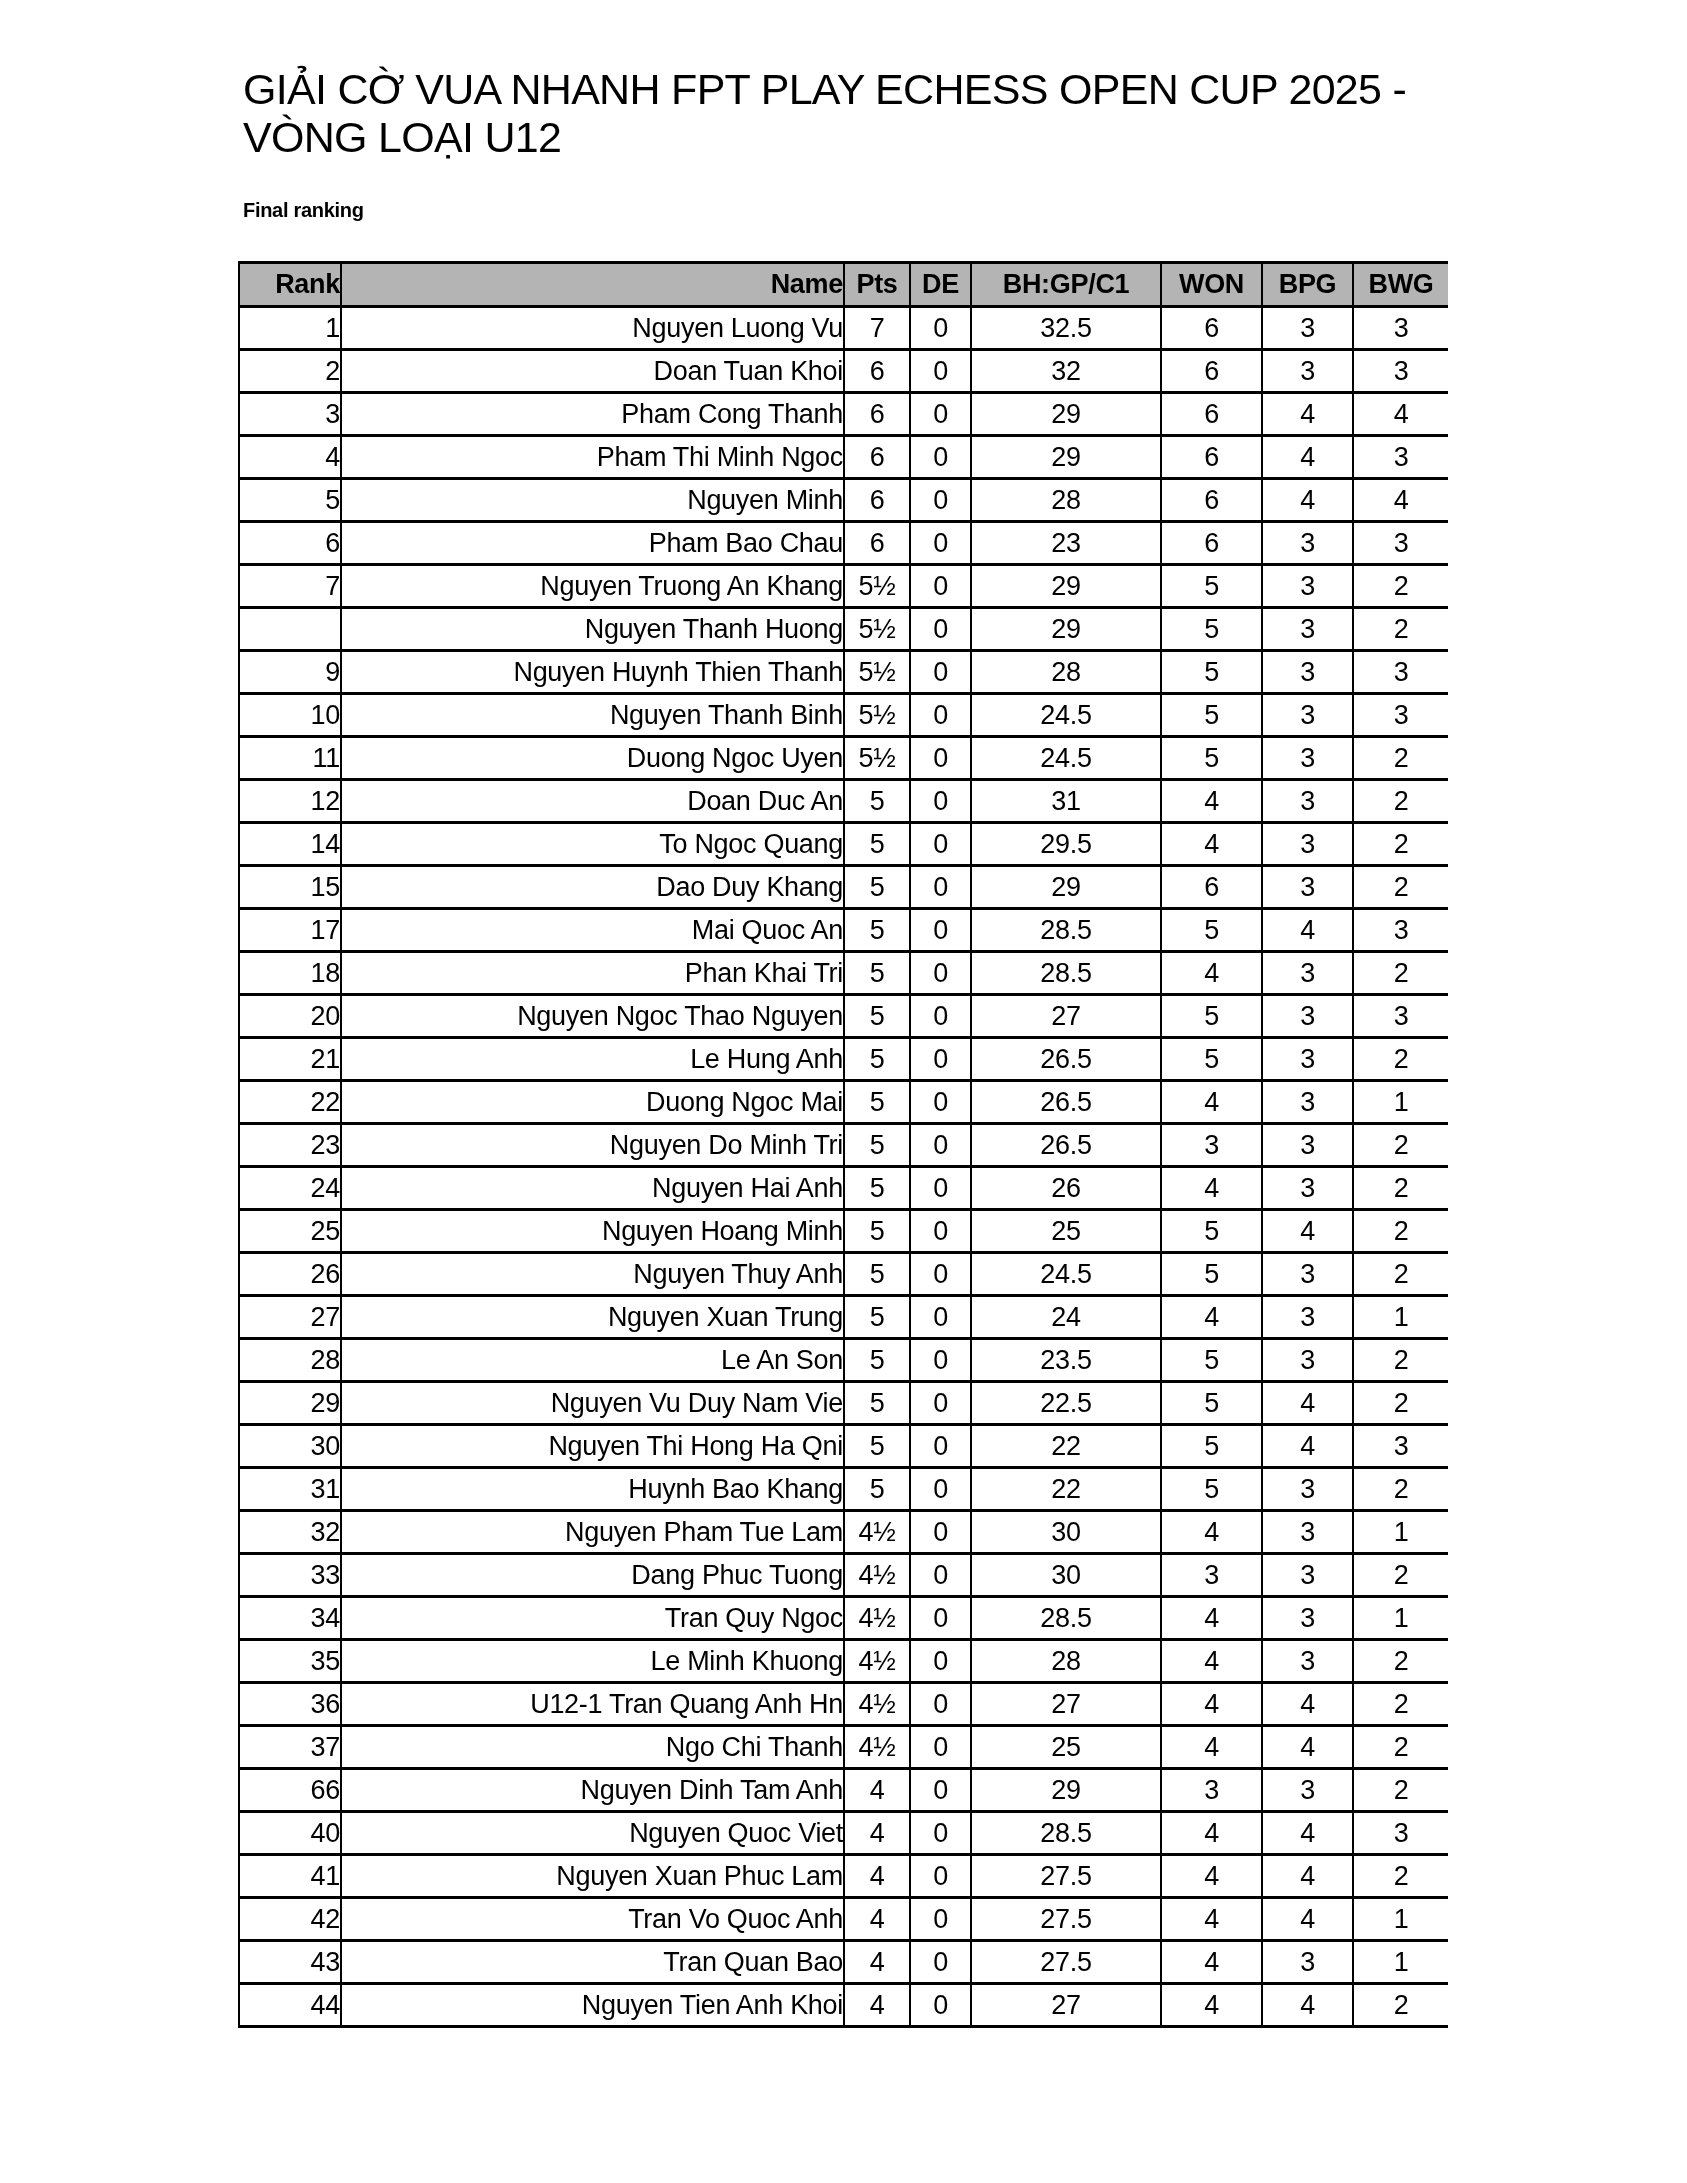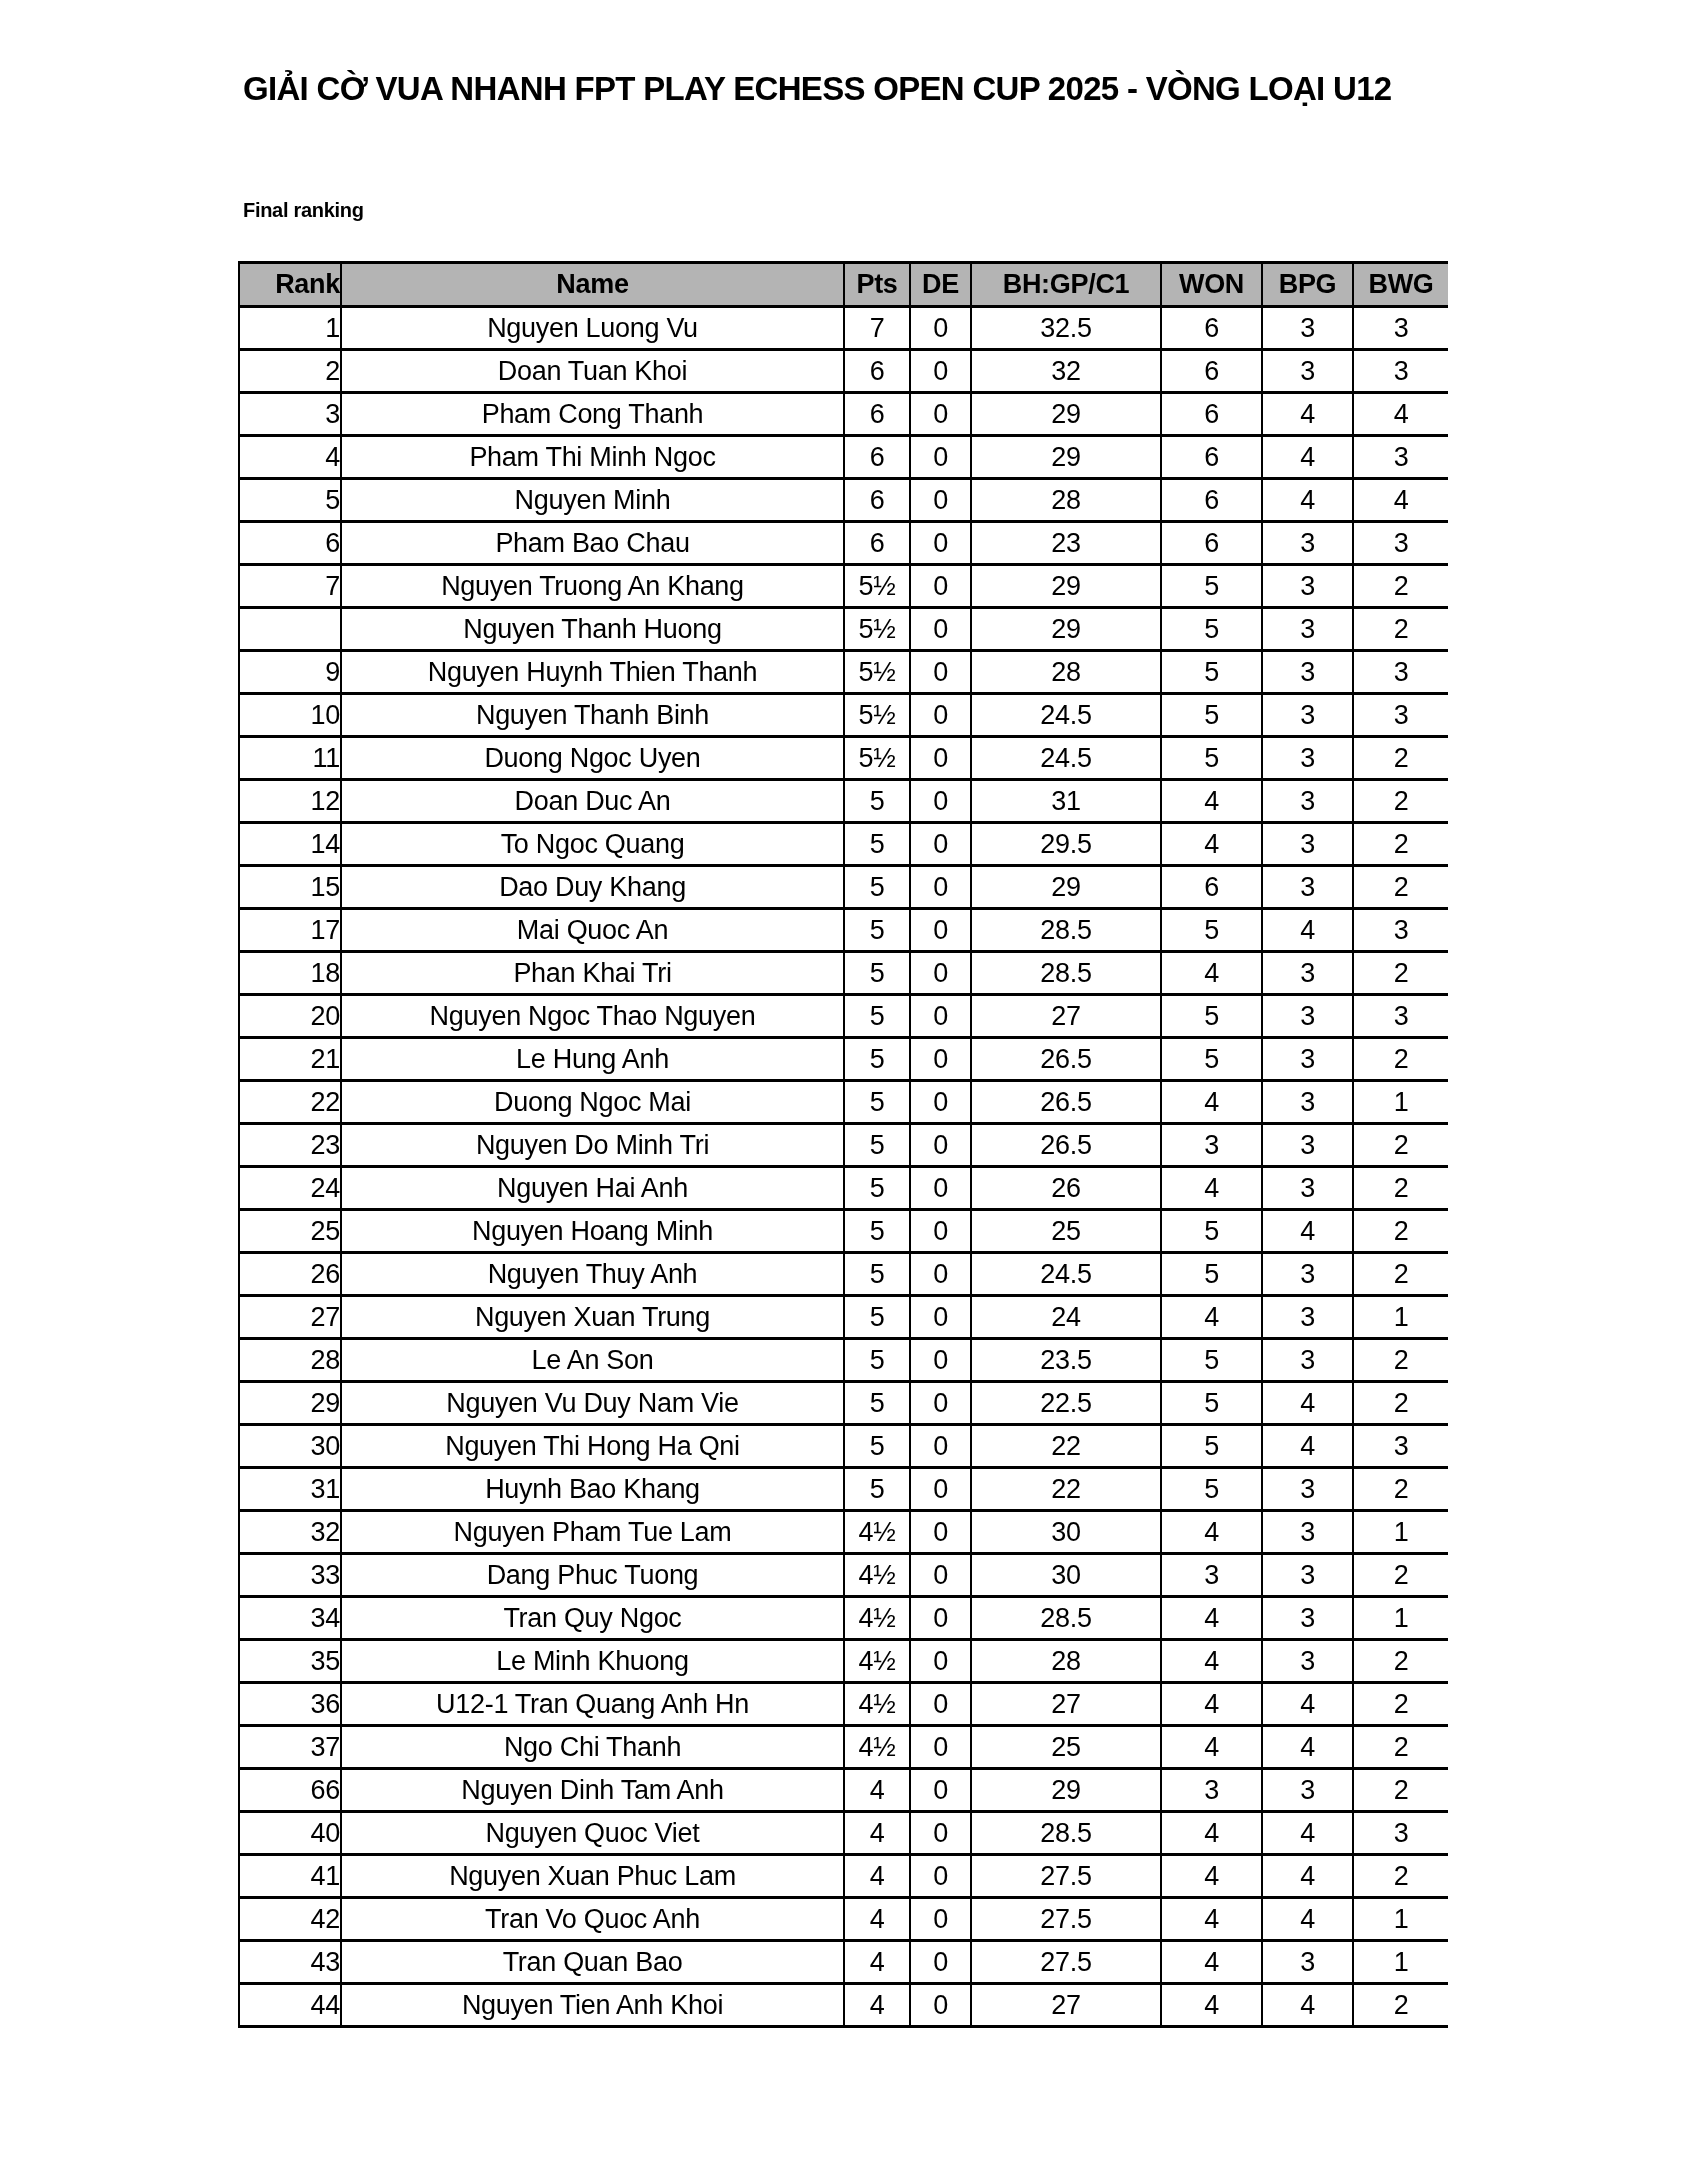--- a/index.html
+++ b/index.html
@@ -1,33 +1,33 @@
 <!DOCTYPE html>
 <html style="font-size:10.6px"><head>
 <meta charset="utf-8">
 <style>
   html, body { margin:0; padding:0; background:#ffffff; }
   body { width:1687px; height:2183px; position:relative; overflow:hidden;
          font-family:"Liberation Sans", sans-serif; color:#000; }
   .title { position:absolute; left:243px; top:65px; width:1191px;
-           font-weight:bold; font-size:33px; line-height:48px;
+           font-weight:normal; font-size:43px; line-height:48px;
            letter-spacing:-0.7px; margin:0; }
   .subtitle { position:absolute; left:243px; top:192px; font-weight:bold;
               font-size:20px; line-height:37px; letter-spacing:-0.3px; margin:0; }
   .table-wrap { position:absolute; left:238px; top:261px; width:1209px; }
   table { border-collapse:collapse; table-layout:fixed; width:1209px; }
   th, td { height:40px; padding:0; font-size:27px; line-height:37px;
            white-space:nowrap; overflow:hidden; letter-spacing:-0.3px; }
   thead tr { background:#b4b4b4; }
   th { font-weight:bold; height:41px; border-top:3.3px solid #000; border-bottom:3.3px solid #000; }
   tbody tr { border-bottom:3.3px solid #000; }
   td { border-bottom:3.3px solid #000; }
   th, td { border-left:2px solid #000; }
   .c-rank { text-align:right; padding-right:0; }
-  .c-name { text-align:center; }
+  .c-name { text-align:right; }
   .c-num { text-align:center; }
   col.rank { width:102px; } col.name { width:503px; } col.pts { width:66px; }
   col.de { width:61px; } col.bh { width:190px; } col.won { width:101px; }
   col.bpg { width:91px; } col.bwg { width:95px; }
 </style>
 </head>
 <body>
 
 <h1 class="title">GIẢI CỜ VUA NHANH FPT PLAY ECHESS OPEN CUP 2025 - VÒNG LOẠI U12</h1>
 <h2 class="subtitle">Final ranking</h2>

